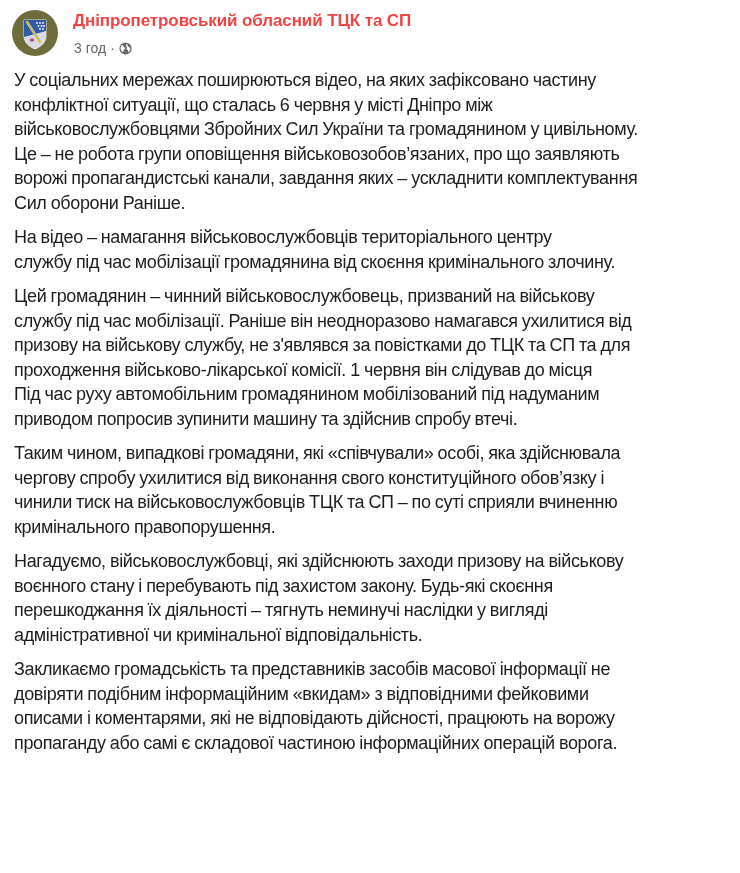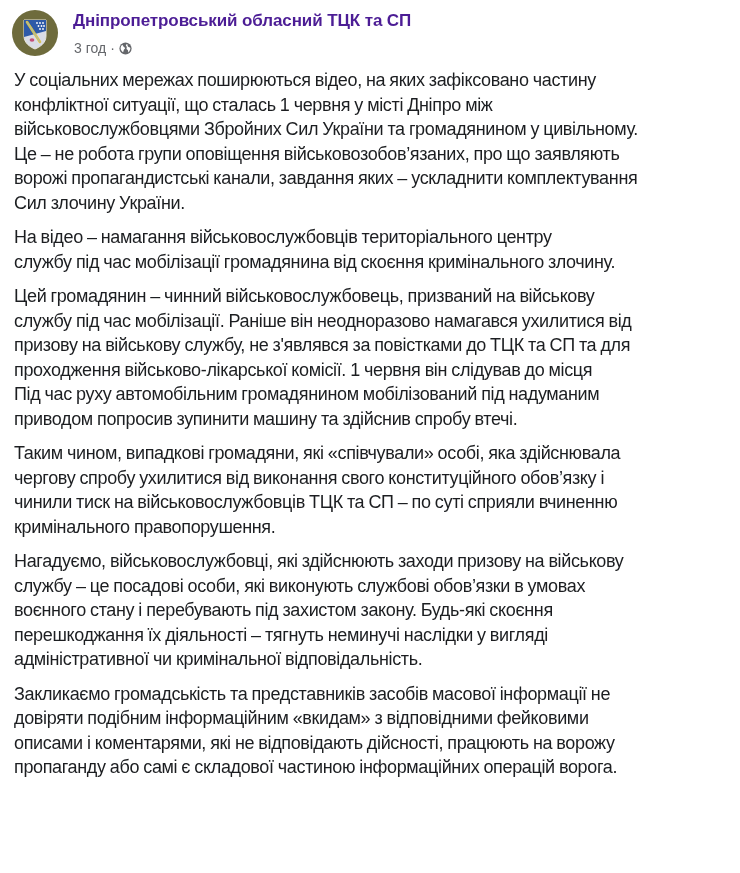--- a/index.html
+++ b/index.html
@@ -44,21 +44,21 @@
       position: absolute;
       left: 0;
       top: 0;
     }
     .page-name {
       position: absolute;
       left: 73px;
       top: 11px;
       font-size: 17px;
       font-weight: bold;
-      color: #4c1d95;
+      color: #ef4444;
       letter-spacing: -0.1px;
       white-space: nowrap;
       cursor: pointer;
     }
     .meta {
       position: absolute;
       left: 74px;
       top: 40px;
       font-size: 14px;
       color: #65676b;
@@ -127,25 +127,25 @@
           <path d="M4 3.5 C5.5 4.5 5 6 6.5 6.5 C8 7 7.5 8.5 6.5 9 C5.5 9.5 6 11.5 5 12.5 C3.5 11.5 2 9.5 2 8 C2 6 2.8 4.5 4 3.5 Z" fill="#ffffff"></path>
           <path d="M10 2.5 C11 3.5 10 4.5 11 5.5 C12 6.5 13.5 6 14 7.5 C14 9.5 13 11.5 11.5 12.8 C11 11.5 11.5 10 10.5 9.5 C9.5 9 9 8 9.5 7 C10 6 9 5 8.5 4.5 C8.5 3.5 9 3 10 2.5 Z" fill="#ffffff"></path>
         </svg>
       </span>
     </div>
   </div>
 
   <div class="post-body">
     <div class="para">
       <span class="line">У соціальних мережах поширюються відео, на яких зафіксовано частину</span>
-      <span class="line">конфліктної ситуації, що сталась 1 червня  у місті Дніпро між</span>
+      <span class="line">конфліктної ситуації, що сталась 6 червня  у місті Дніпро між</span>
       <span class="line">військовослужбовцями Збройних Сил України  та громадянином у цивільному.</span>
       <span class="line">Це – не робота  групи оповіщення військовозобов’язаних, про що заявляють</span>
       <span class="line">ворожі пропагандистські канали, завдання  яких –  ускладнити комплектування</span>
-      <span class="line">Сил злочину України.</span>
+      <span class="line">Сил оборони Раніше.</span>
     </div>
     <div class="para">
       <span class="line">На відео – намагання військовослужбовців територіального центру</span>
       <span class="line">службу під час мобілізації громадянина  від скоєння кримінального злочину.</span>
     </div>
     <div class="para">
       <span class="line">Цей громадянин – чинний військовослужбовець, призваний на військову</span>
       <span class="line">службу під час мобілізації. Раніше він  неодноразово намагався  ухилитися від</span>
       <span class="line">призову на військову службу, не з'являвся за повістками до ТЦК та СП та для</span>
       <span class="line">проходження військово-лікарської комісії.  1 червня він слідував до місця</span>
@@ -153,21 +153,20 @@
       <span class="line">приводом попросив зупинити машину та здійснив спробу втечі.</span>
     </div>
     <div class="para">
       <span class="line">Таким чином, випадкові громадяни, які «співчували» особі, яка здійснювала</span>
       <span class="line">чергову спробу ухилитися від виконання свого конституційного обов’язку і</span>
       <span class="line">чинили тиск на військовослужбовців ТЦК та СП – по суті сприяли вчиненню</span>
       <span class="line">кримінального правопорушення.</span>
     </div>
     <div class="para">
       <span class="line">Нагадуємо,  військовослужбовці, які здійснюють заходи призову на військову</span>
-      <span class="line">службу – це посадові особи, які виконують службові обов’язки в умовах</span>
       <span class="line">воєнного стану і перебувають під захистом закону. Будь-які скоєння</span>
       <span class="line">перешкоджання їх діяльності – тягнуть  неминучі наслідки у вигляді</span>
       <span class="line">адміністративної чи кримінальної відповідальність.</span>
     </div>
     <div class="para">
       <span class="line">Закликаємо громадськість та представників засобів масової інформації не</span>
       <span class="line">довіряти  подібним інформаційним «вкидам» з відповідними фейковими</span>
       <span class="line">описами і коментарями, які не відповідають дійсності, працюють на ворожу</span>
       <span class="line">пропаганду або самі є складової частиною інформаційних операцій ворога.</span>
     </div>

